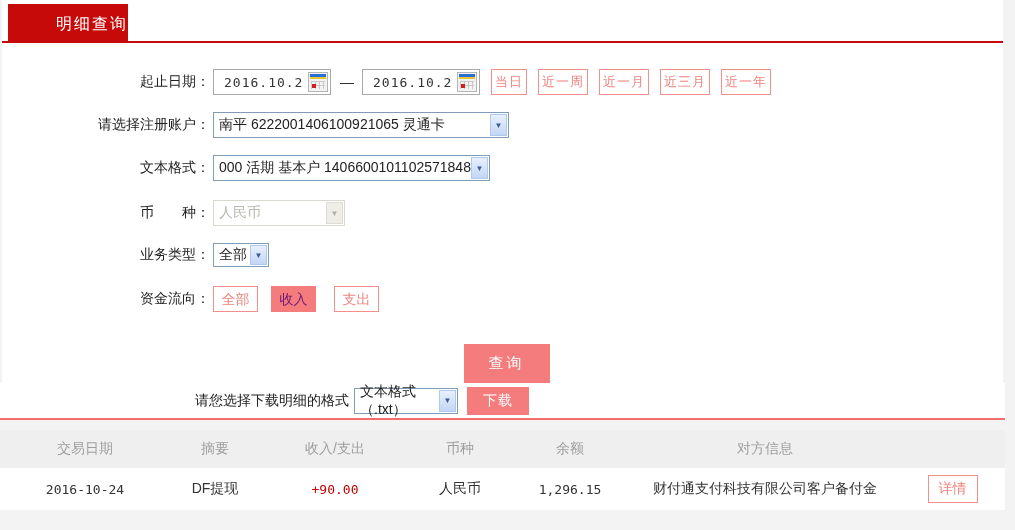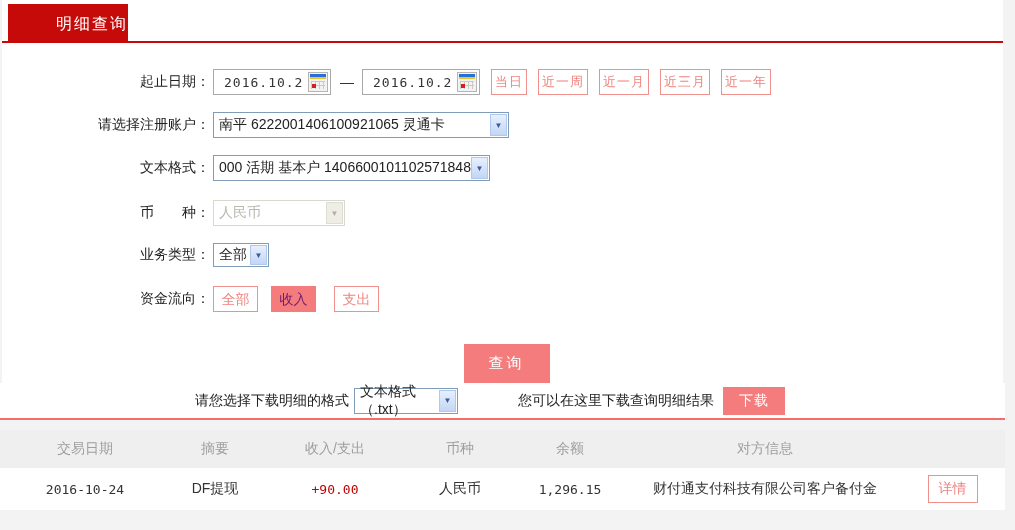--- a/index.html
+++ b/index.html
@@ -193,21 +193,20 @@
       <button class="query-btn">查询</button>
     </div>
   </div>
 
   <div class="download-bar">
     <span class="dl-label">请您选择下载明细的格式</span>
     <div class="sel dl-sel">
       <span>文本格式（.txt）</span>
       <span class="arrow">▼</span>
     </div>
-    <span class="dl-hint">您可以在这里下载查询明细结果</span>
     <button class="dl-btn">下载</button>
   </div>
 
   <div class="tbl">
     <div class="tbl-head">
       <div class="cell c1">交易日期</div>
       <div class="cell c2">摘要</div>
       <div class="cell c3">收入/支出</div>
       <div class="cell c4">币种</div>
       <div class="cell c5">余额</div>

